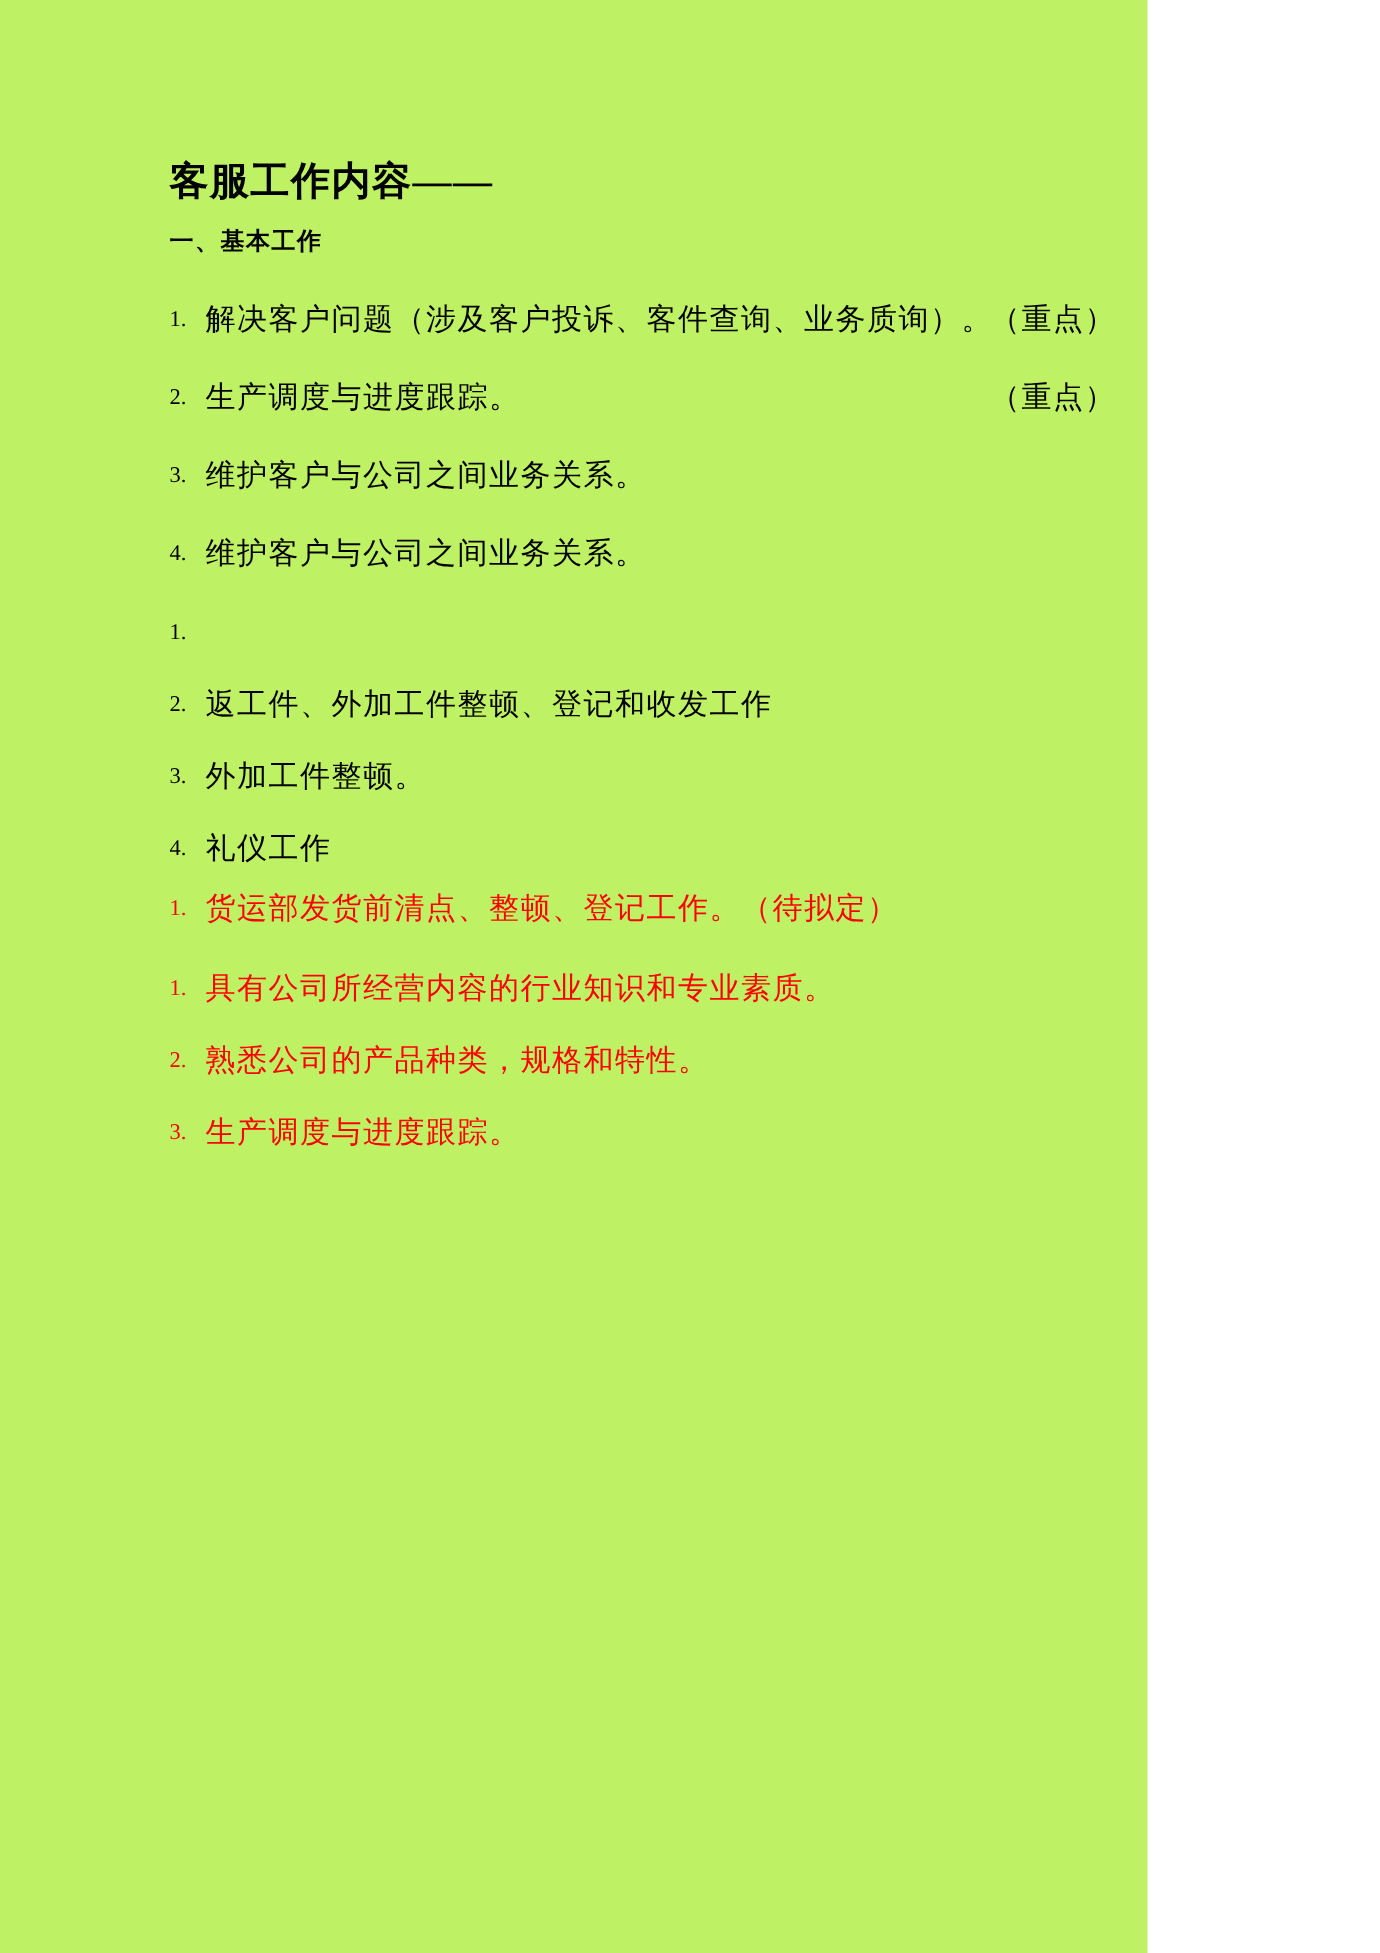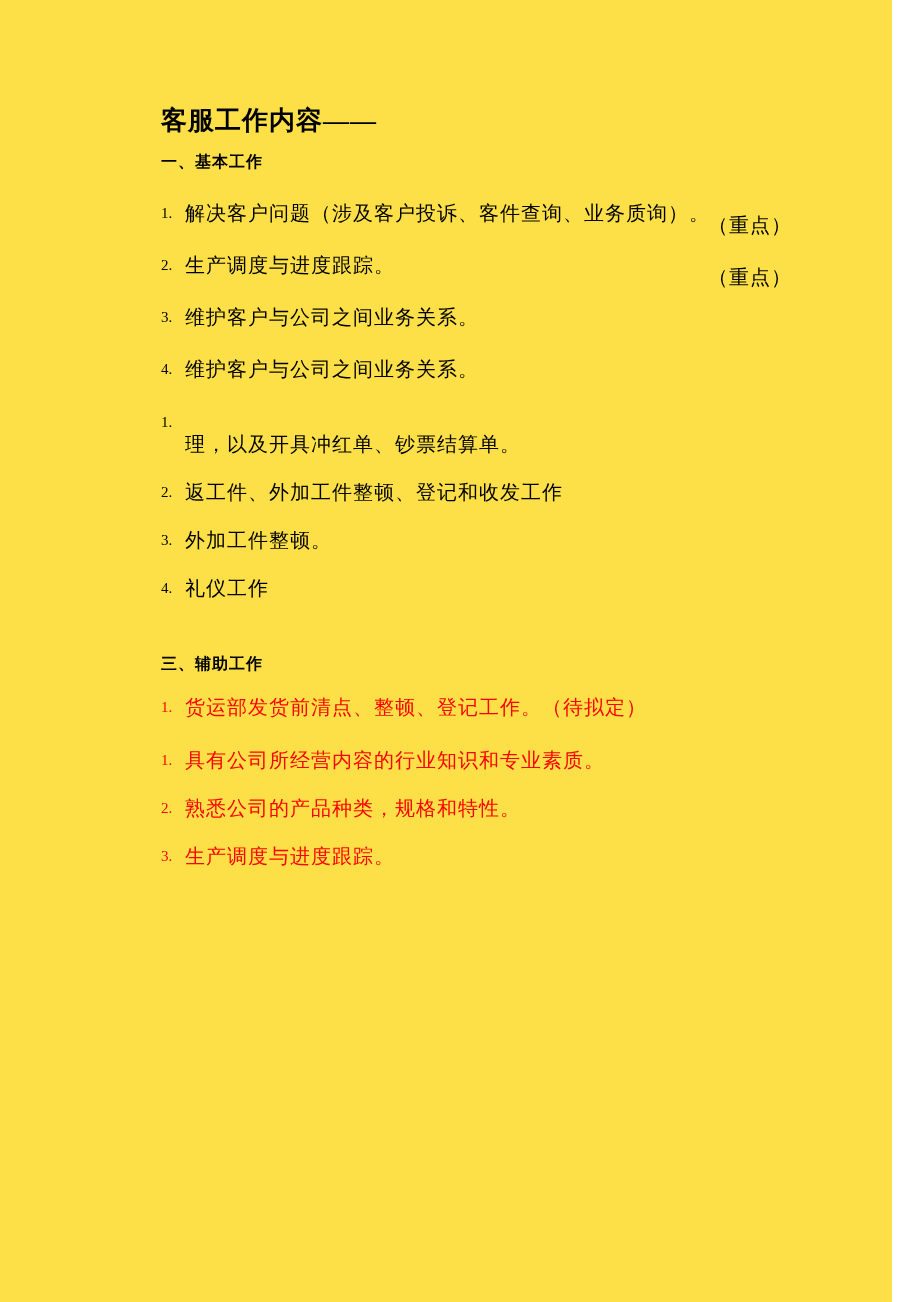--- a/index.html
+++ b/index.html
@@ -1,25 +1,24 @@
 <!DOCTYPE html>
 <html><head>
 <meta charset="utf-8">
 <style>
   html, body { margin: 0; padding: 0; background: #ffffff; }
   .page {
     position: relative;
-    width: 892px;
+    width: 765px;
     height: 1302px;
-    background: #fde047;
+    background: #bef264;
     color: #000000;
     font-family: "Liberation Serif", "DejaVu Serif", serif;
     overflow: hidden;
     box-sizing: border-box;
-    padding-left: 48px;
   }
   .content { padding: 106px 80px 0 113px; box-sizing: border-box; }
 
   .doc-title {
     margin: 0;
     font-size: 26px;
     font-weight: bold;
     line-height: 30px;
     letter-spacing: 1px;
   }
@@ -48,21 +47,21 @@
   }
   .items .item + .item { margin-top: 26px; }
   .items.gap22 .item + .item { margin-top: 22px; }
   .item .num {
     flex: 0 0 24px;
     font-size: 15px;
     letter-spacing: 0;
     line-height: 26px;
   }
   .item .txt { flex: 1 1 auto; }
-  .marker { position: absolute; left: 547px; top: 12px; white-space: nowrap; }
+  .marker { position: absolute; left: 547px; top: 0; white-space: nowrap; }
   .line { display: block; }
   .line2 { margin-top: 22px; }
 </style>
 </head>
 <body>
 
 <div class="page">
   <div class="content">
 
     <h1 class="doc-title">客服工作内容——</h1>
@@ -86,38 +85,36 @@
       <div class="item">
         <span class="num">4.</span>
         <span class="txt">维护客户与公司之间业务关系。</span>
       </div>
     </div>
 
     <div class="items mt27 gap22">
       <div class="item">
         <span class="num">1.</span>
         <span class="txt">
-          <span class="line line2">理，以及开具冲红单、钞票结算单。</span>
         </span>
       </div>
       <div class="item">
         <span class="num">2.</span>
         <span class="txt">返工件、外加工件整顿、登记和收发工作</span>
       </div>
       <div class="item">
         <span class="num">3.</span>
         <span class="txt">外加工件整顿。</span>
       </div>
       <div class="item">
         <span class="num">4.</span>
         <span class="txt">礼仪工作</span>
       </div>
     </div>
 
-    <h2 class="sec-heading mt-sec3">三、辅助工作</h2>
     <div class="items tight">
       <div class="item red">
         <span class="num">1.</span>
         <span class="txt">货运部发货前清点、整顿、登记工作。（待拟定）</span>
       </div>
     </div>
 
     <div class="items mt27 gap22">
       <div class="item red">
         <span class="num">1.</span>

